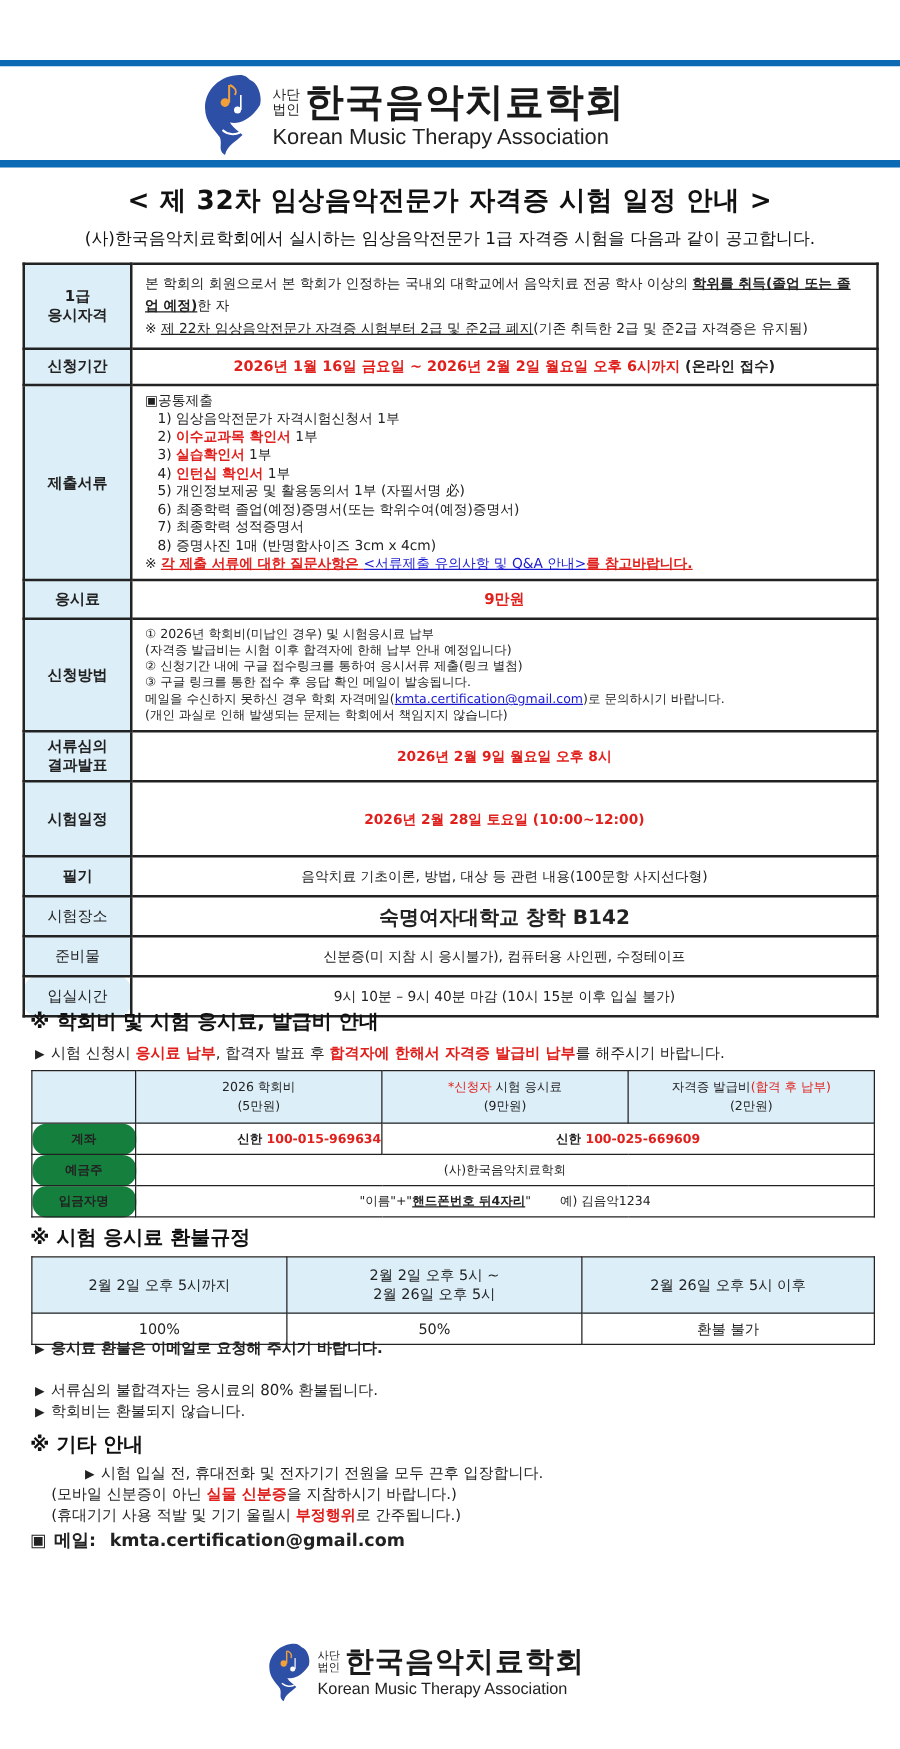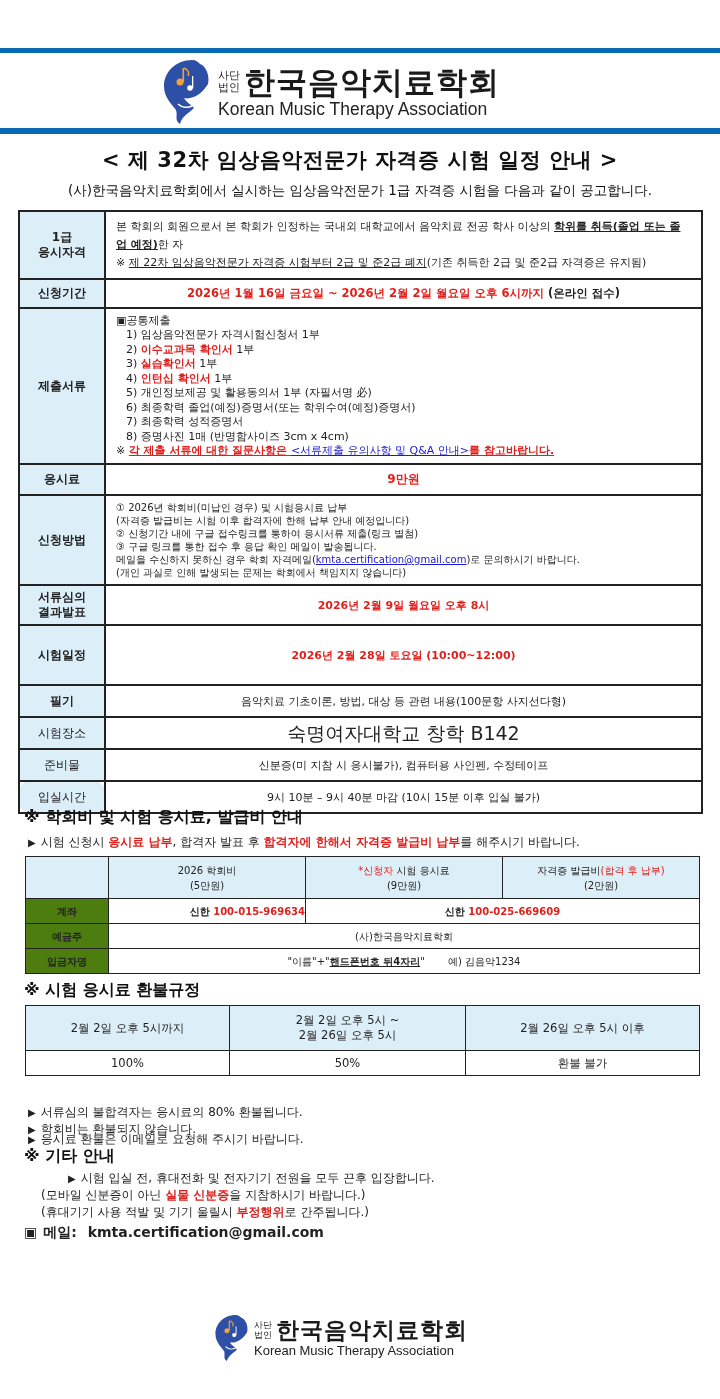--- a/index.html
+++ b/index.html
@@ -29,21 +29,21 @@
   .main-table td.c { text-align: center; }
   .list-line { padding-left: 10px; }
 
   .sec-head { position: absolute; left: 24px; font-size: 16px; font-weight: bold; color: #111; }
   .note-line { position: absolute; left: 28px; font-size: 12px; color: #222; }
   .tri { font-size: 10px; margin-right: 5px; }
 
   .fee-table { position: absolute; top: 856px; left: 25px; width: 675px; }
   .fee-table td { border: 1.5px solid #222; font-size: 10px; text-align: center; line-height: 15px; }
   .fee-table td.h { background: #dceef7; }
-  .fee-table td.lbl { background: #4d7c0f; font-weight: bold; width: 83px; }
+  .fee-table td.lbl { background: #15803d; font-weight: bold; width: 83px; border-radius: 11px; }
 
   .refund-table { position: absolute; top: 1005px; left: 25px; width: 675px; }
   .refund-table td { border: 1.5px solid #222; font-size: 11.5px; text-align: center; line-height: 15px; }
   .refund-table td.h { background: #dceef7; height: 45px; }
   .refund-table td.v { height: 25px; }
 </style>
 </head>
 <body>
 
 <div class="bar" style="top:48px;"></div>
@@ -133,21 +133,21 @@
   <tr style="height:60px;">
     <td class="lbl">시험일정</td>
     <td class="val c"><span class="red">2026년 2월 28일 토요일 (10:00~12:00)</span></td>
   </tr>
   <tr style="height:32px;padding-left:20px;">
     <td class="lbl">필기</td>
     <td class="val c">음악치료 기초이론, 방법, 대상 등 관련 내용(100문항 사지선다형)</td>
   </tr>
   <tr style="height:32px;">
     <td class="lbl" style="font-weight:normal;">시험장소</td>
-    <td class="val c" style="font-size:19px; font-weight:normal;">숙명여자대학교 창학 B142</td>
+    <td class="val c" style="font-size:16px; font-weight:bold;">숙명여자대학교 창학 B142</td>
   </tr>
   <tr style="height:32px;">
     <td class="lbl" style="font-weight:normal;">준비물</td>
     <td class="val c">신분증(미 지참 시 응시불가), 컴퓨터용 사인펜, 수정테이프</td>
   </tr>
   <tr style="height:32px;">
     <td class="lbl" style="font-weight:normal;border-radius:11px;">입실시간</td>
     <td class="val c">9시 10분 – 9시 40분 마감 (10시 15분 이후 입실 불가)</td>
   </tr>
 </tbody>
@@ -210,21 +210,21 @@
     </td>
   </tr>
   <tr>
     <td class="v">100%</td>
     <td class="v">50%</td>
     <td class="v">환불 불가</td>
   </tr>
 </tbody>
   </table>
 
-<div class="note-line" style="top:1131px;"><span class="tri">▶</span><span>응시료 환불은 이메일로 요청해 주시기 바랍니다.</span></div>
+<div class="note-line" style="top:1070px;font-weight:bold;"><span class="tri">▶</span><span>응시료 환불은 이메일로 요청해 주시기 바랍니다.</span></div>
 <div class="note-line" style="top:1104px;"><span class="tri">▶</span><span>서류심의 불합격자는 응시료의 80% 환불됩니다.</span></div>
 <div class="note-line" style="top:1121px;"><span class="tri">▶</span><span>학회비는 환불되지 않습니다.</span></div>
 
 <div class="sec-head" style="top:1146px;">※ 기타 안내</div>
 <div class="note-line" style="top:1170px;padding-left:40px;"><span class="tri">▶</span><span>시험 입실 전, 휴대전화 및 전자기기 전원을 모두 끈후 입장합니다.</span></div>
 <div class="note-line" style="top:1187px; left:41px;"><span>(모바일 신분증이 아닌 </span><span class="red">실물 신분증</span><span>을 지참하시기 바랍니다.)</span></div>
 <div class="note-line" style="top:1204px; left:41px;"><span>(휴대기기 사용 적발 및 기기 울릴시 </span><span class="red">부정행위</span><span>로 간주됩니다.)</span></div>
 
 <div class="note-line" style="top:1224px; left:24px; font-size:14px; font-weight:bold;">
   <span style="margin-right:6px;">▣</span><span>메일:</span>

